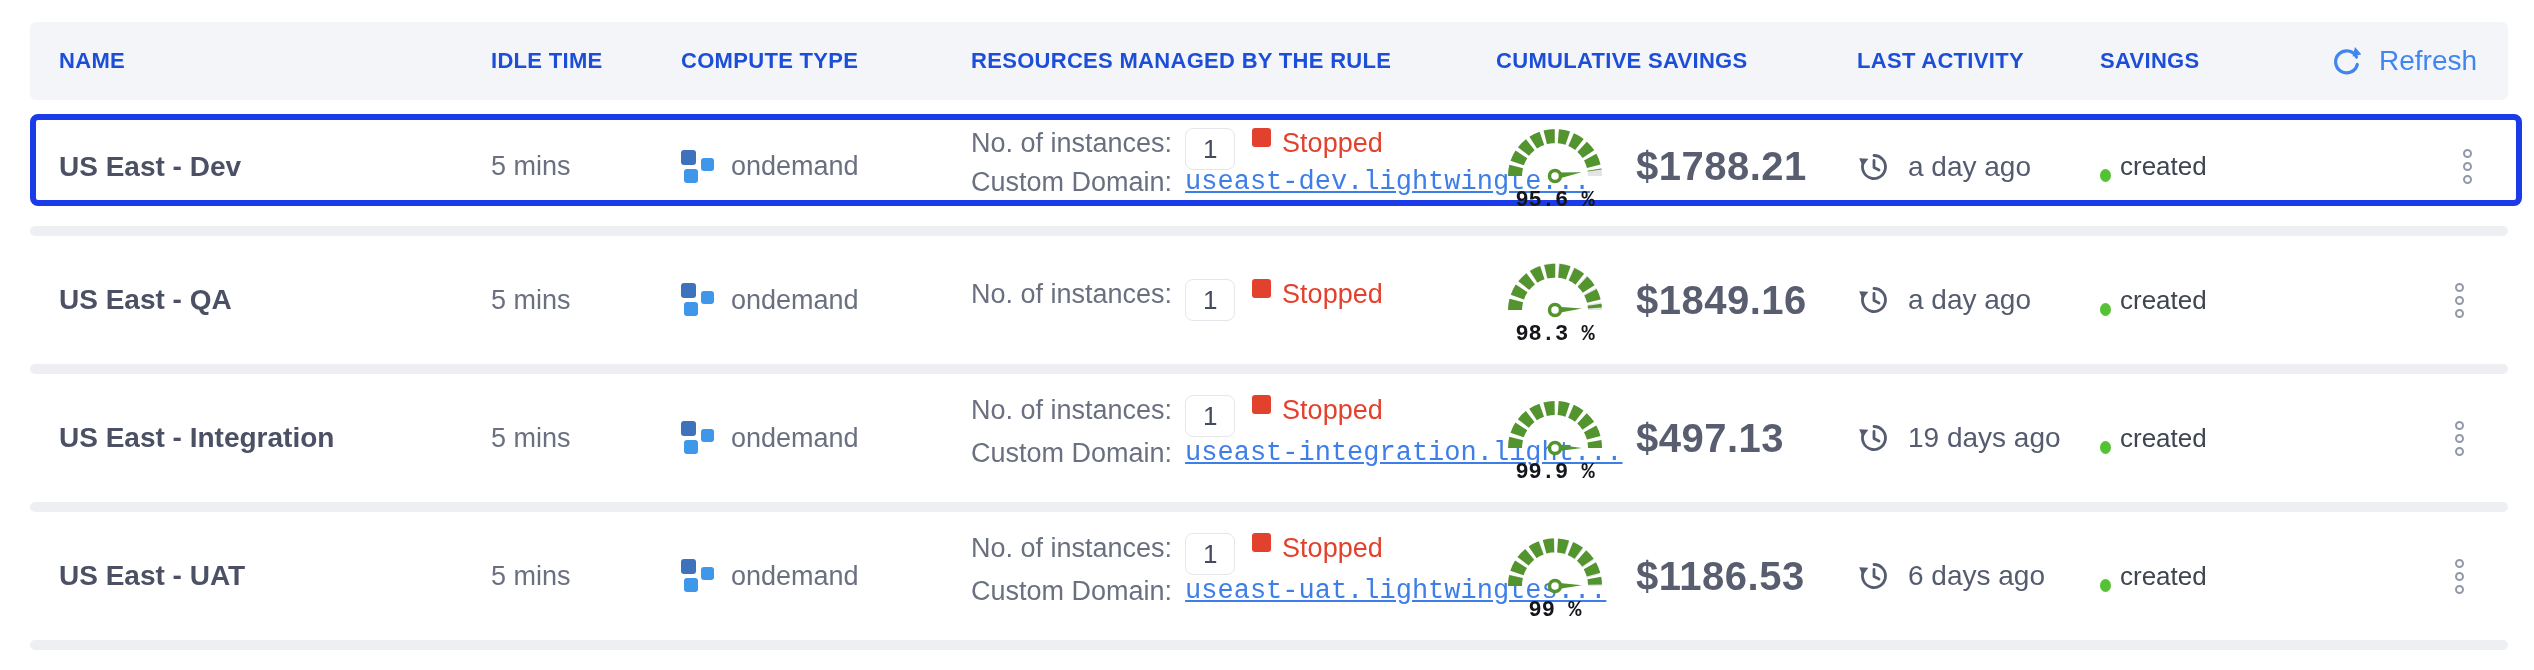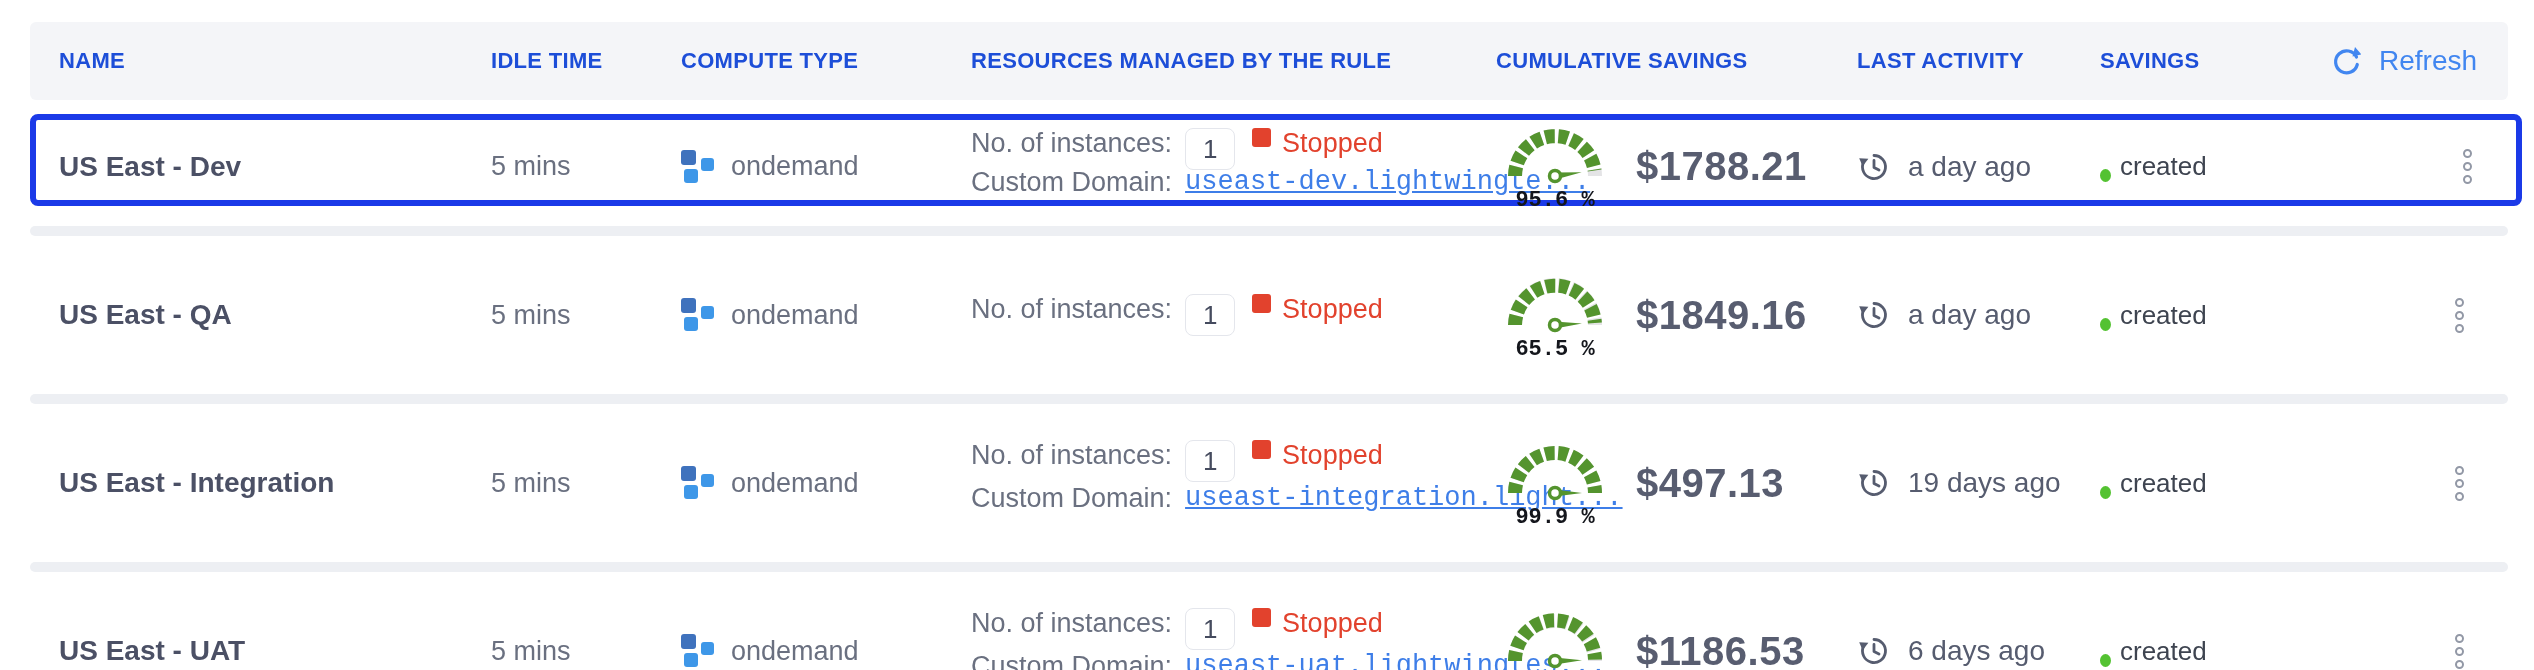--- a/index.html
+++ b/index.html
@@ -8,21 +8,21 @@
 
   .cols{display:grid;grid-template-columns:432px 190px 290px 525px 361px 243px 231px 1fr;
         align-items:center;padding-left:29px;box-sizing:border-box;}
 
   .thead{height:78px;background:#f4f5f8;border-radius:6px;margin-bottom:14px;}
   .th{font-size:22px;font-weight:bold;color:#1d4ed8;letter-spacing:.3px;}
   .refresh{display:flex;align-items:center;justify-content:flex-end;gap:18px;
            padding-right:34px;color:var(--refresh,#4186f0);font-size:28px;cursor:pointer;}
   .refresh-icon{width:30px;height:30px;flex:0 0 auto;}
 
-  .row-card{background:#fff;height:158px;}
+  .row-card{background:#fff;height:128px;}
   .row-card.selected{height:92px;border:6px solid var(--selected_border,#1b3ae8);
         border-radius:8px;padding-left:23px;width:calc(100% + 14px);margin-bottom:20px;}
   .divider{height:10px;background:#edeff3;border-radius:5px;}
 
   .name{font-size:28px;font-weight:bold;color:#4b5065;}
   .idle{font-size:27px;color:#6a7080;}
   .compute{display:flex;align-items:center;gap:14px;font-size:27px;color:#6a7080;}
   .blocks-icon{position:relative;width:36px;height:36px;display:inline-block;flex:0 0 auto;}
   .blocks-icon i{position:absolute;border-radius:3px;display:block;}
   .blocks-icon .sq1{left:0;top:1px;width:15px;height:15px;background:#3f72bd;}
@@ -159,21 +159,21 @@
     <div class="savings">
       <div class="gauge-block">
         <div class="gauge">
               <svg width="116" height="68" viewBox="0 0 116 68">
                 <path d="M18 56 A40 40 0 0 1 98 56" fill="none" stroke="#e4e4e6" stroke-width="14" stroke-dasharray="9.6 3.6"></path>
                 <path d="M18 56 A40 40 0 0 1 97.9 53.9" fill="none" stroke="#54942e" stroke-width="14" stroke-dasharray="9.6 3.6"></path>
                 <polygon points="58.2,59.4 85.0,54.6 57.8,52.6" fill="#54942e"></polygon>
                 <circle cx="58" cy="56" r="5.5" fill="#ffffff" stroke="#54942e" stroke-width="3.5"></circle>
               </svg>
             </div>
-        <div class="pct">65.5 %</div>
+        <div class="pct">98.3 %</div>
       </div>
       <div class="amount">$1849.16</div>
     </div>
     <div class="activity">
       <svg class="history-icon" viewBox="0 0 34 34">
         <path d="M17 5.5 a11.5 11.5 0 1 1 -10.6 7" fill="none" stroke="#565c6f" stroke-width="2.8" stroke-linecap="round"></path>
         <polygon points="2.2,8.2 11.4,8.8 5.6,16.2" fill="#565c6f"></polygon>
         <path d="M17 10.5 L17 17.5 L22 20" fill="none" stroke="#565c6f" stroke-width="2.8" stroke-linecap="round" stroke-linejoin="round"></path>
       </svg>
       <span>a day ago</span>

